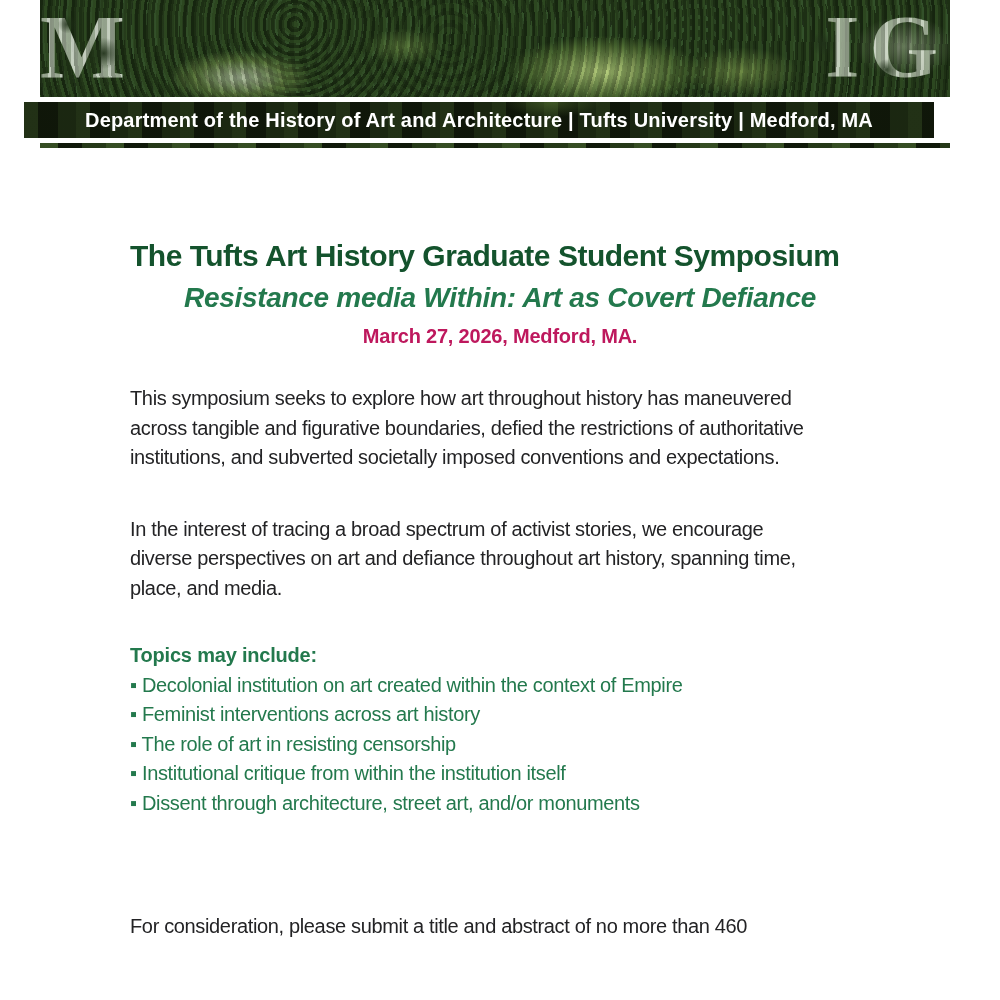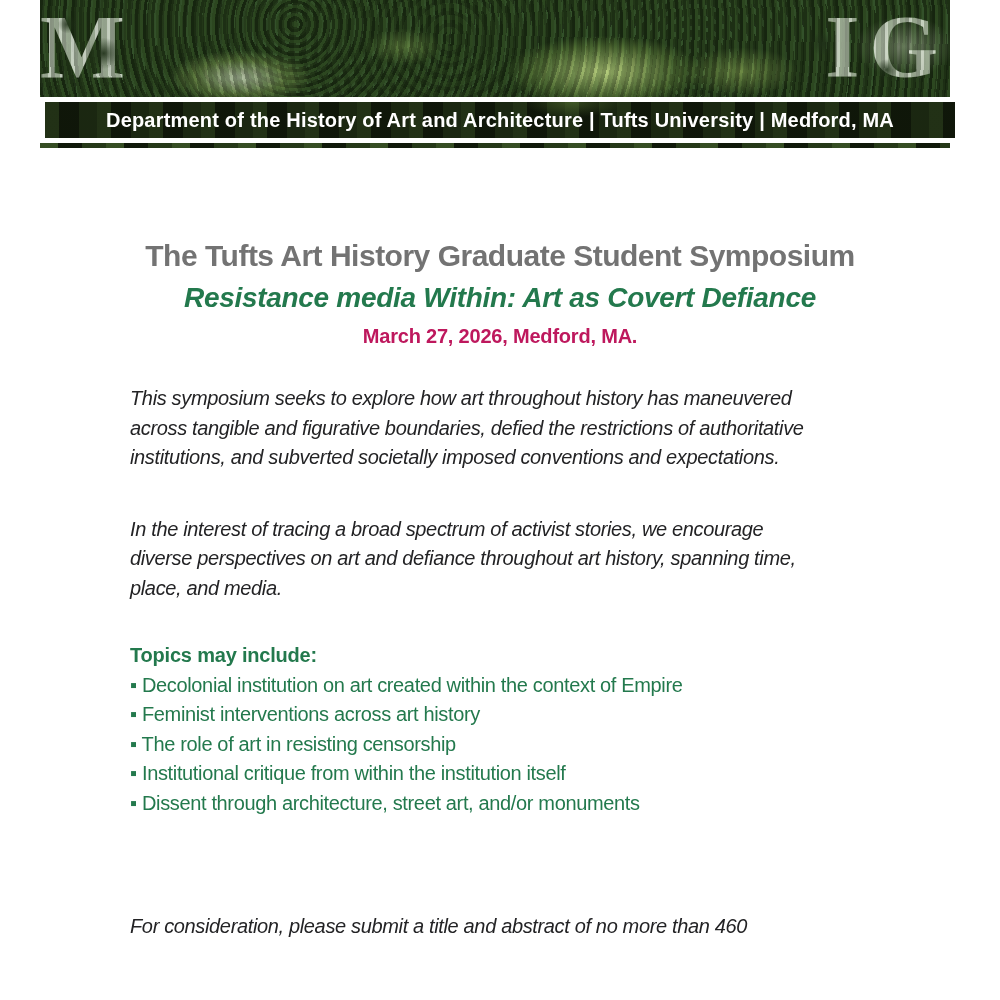--- a/index.html
+++ b/index.html
@@ -34,21 +34,21 @@
     background-image:
       radial-gradient(circle 22px at 7% 55%, rgba(31,48,24,.9), transparent 72%),
       radial-gradient(circle 17px at 86% 45%, rgba(31,48,24,.85), transparent 72%),
       radial-gradient(circle 15px at 93% 72%, rgba(31,48,24,.85), transparent 72%),
       radial-gradient(circle 13px at 3% 25%, rgba(31,48,24,.8), transparent 72%),
       repeating-radial-gradient(circle at 45% 40%, rgba(26,40,18,.35) 0 4px, transparent 4px 7px, rgba(45,70,32,.30) 7px 12px);
   }
 
   
   .banner{
-    position:absolute;left:45px;top:102px;width:910px;height:36px;
+    position:absolute;left:24px;top:102px;width:910px;height:36px;
     display:flex;align-items:center;justify-content:center;
     background-color:#131c0c;
     background-image:
       radial-gradient(ellipse 70px 22px at 58% 0%, rgba(120,160,70,.35), transparent 70%),
       repeating-linear-gradient(90deg, rgba(46,66,30,.55) 0 14px, rgba(12,18,7,.55) 14px 34px, rgba(34,50,22,.50) 34px 52px);
   }
   .banner-text{
     color:#ffffff;font-weight:700;font-size:20px;letter-spacing:.2px;white-space:nowrap;
   }
 
@@ -56,33 +56,33 @@
   .strip{
     position:absolute;left:40px;top:143px;width:910px;height:5px;
     background-color:#1a2a12;
     background-image:repeating-linear-gradient(90deg, rgba(60,86,40,.8) 0 18px, rgba(14,22,8,.85) 18px 42px, rgba(40,60,26,.8) 42px 66px);
   }
 
   
   .content{position:absolute;left:130px;top:240px;width:740px;}
   .title{
     margin:0;font-size:30px;line-height:32px;font-weight:700;
-    letter-spacing:-.5px;text-align:center;color:#737373;
+    letter-spacing:-.5px;color:#14532d;
   }
   .subtitle{
     margin:11px 0 0;font-size:28px;line-height:30px;font-weight:700;font-style:italic;
     letter-spacing:-.3px;text-align:center;color:#23794d;
   }
   .date-line{
     margin-top:11px;font-size:20px;line-height:24px;font-weight:700;
     text-align:center;color:#be185d;letter-spacing:-.2px;
   }
   .para{
     margin:0;font-size:20px;line-height:29.5px;letter-spacing:-.35px;
-    white-space:pre-line;color:#232325;font-style:italic;
+    white-space:pre-line;color:#232325;
   }
   .para-intro{margin-top:36px;}
   .para-scope{margin-top:42px;}
   .topics{margin-top:38px;color:#23794d;}
   .topics-head{font-weight:700;font-size:20px;line-height:29.5px;letter-spacing:-.2px;margin-top:29px;}
   .topics-list{font-size:20px;line-height:29.5px;letter-spacing:-.35px;white-space:pre-line;}
   .closing{margin-top:64px;}
   .cline{display:block;}
   .email{color:#232325;text-decoration:underline;cursor:pointer;}
 </style>

